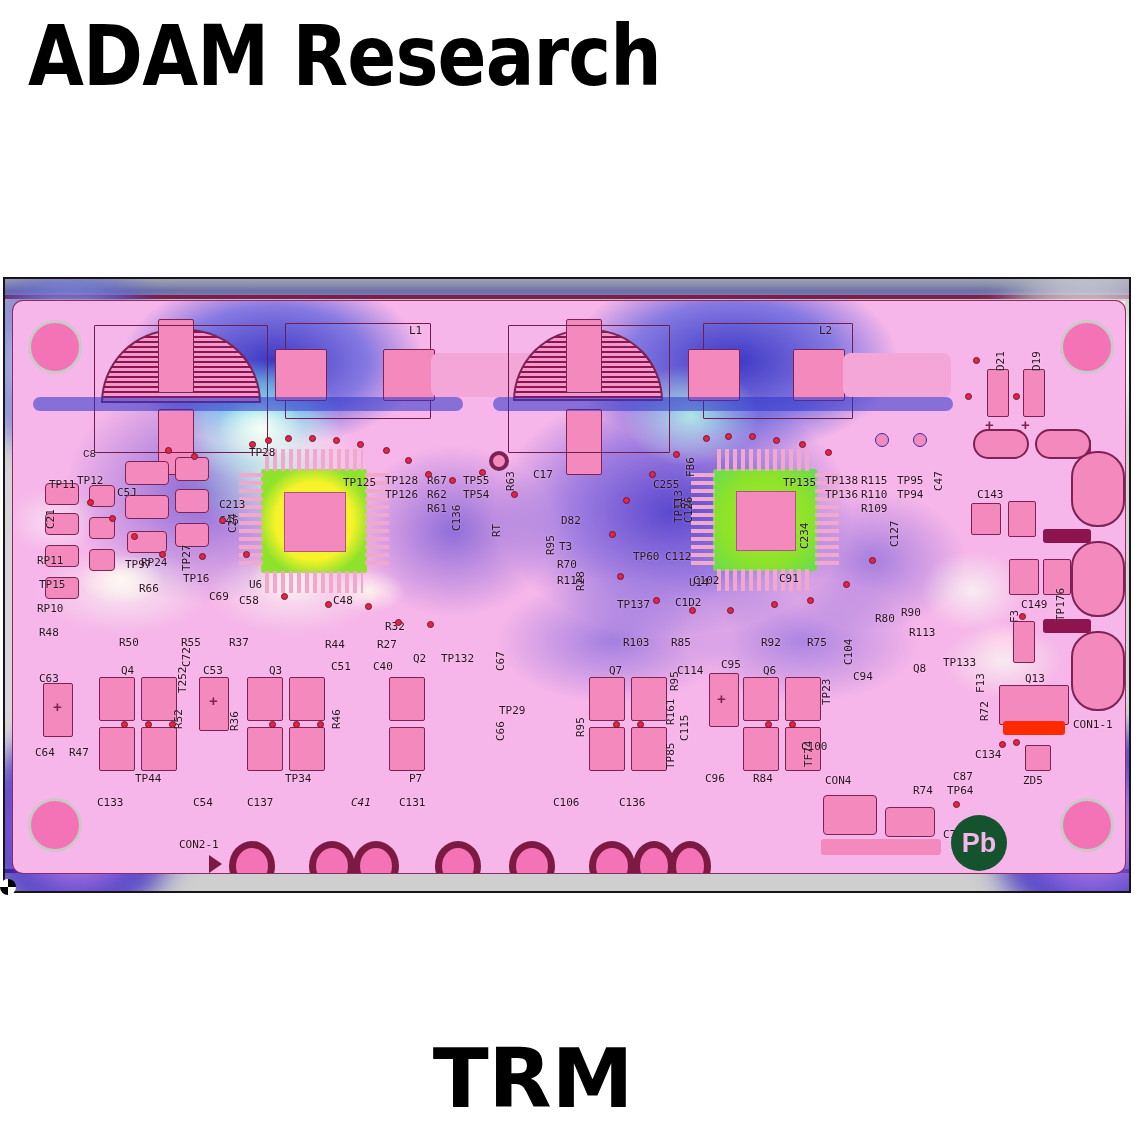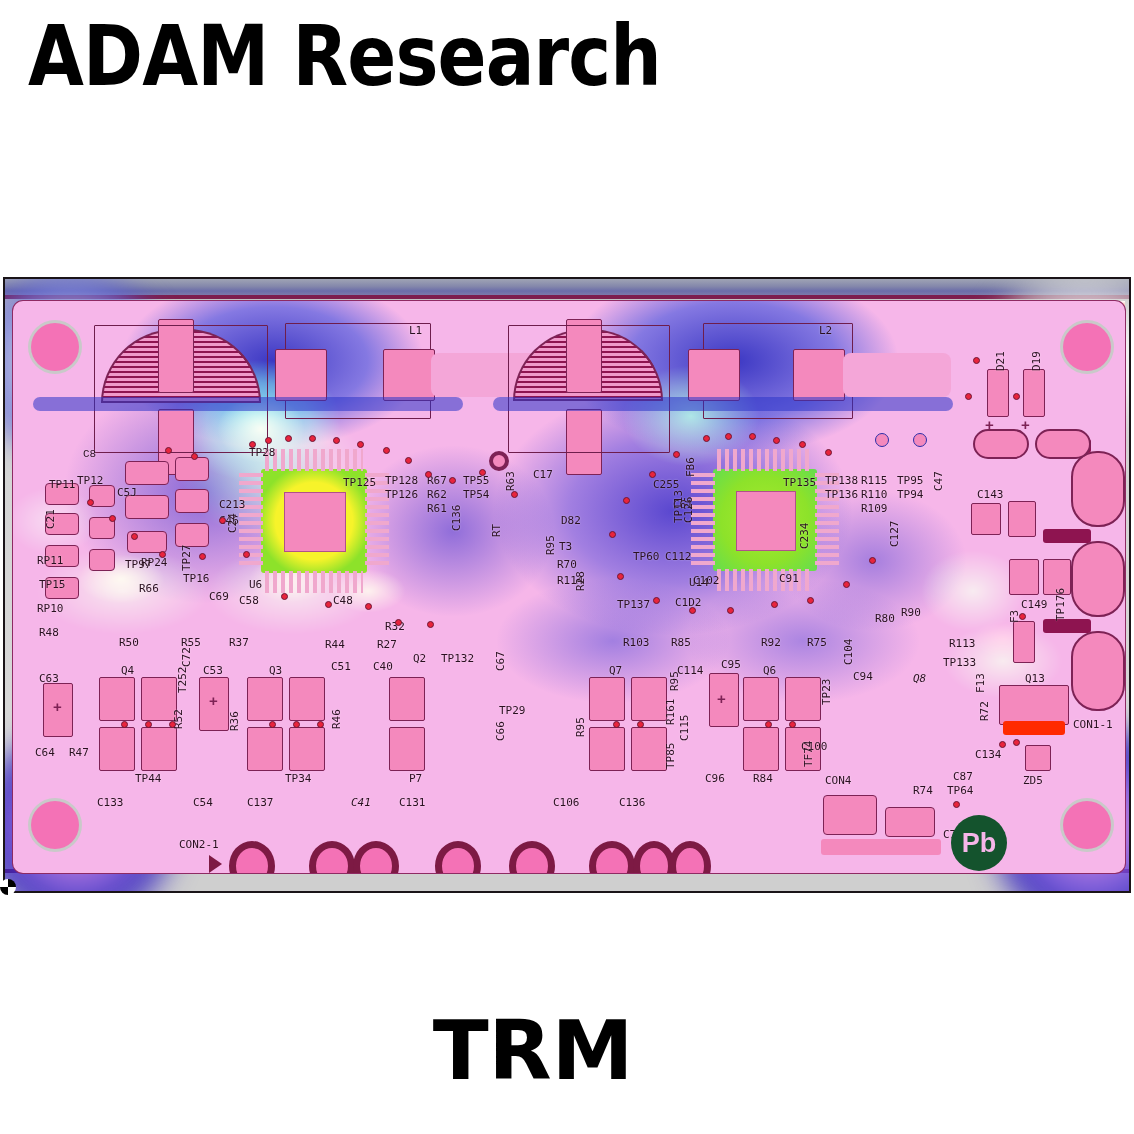--- a/index.html
+++ b/index.html
@@ -12,21 +12,21 @@
   
   #brand-title{
     position:absolute;left:28px;top:8px;
     font-family:"DejaVu Sans","Liberation Sans",sans-serif;
     font-weight:700;font-size:84px;line-height:96px;
     letter-spacing:-1px;color:#000;
     transform:scaleX(.86);transform-origin:left top;
     white-space:nowrap;
   }
   #product-title{
-    position:absolute;left:0;top:1006px;width:1066px;
+    position:absolute;left:0;top:1034px;width:1066px;
     text-align:center;
     font-family:"DejaVu Sans","Liberation Sans",sans-serif;
     font-weight:700;font-size:82px;line-height:90px;color:#000;
   }
 
   
   #board-viewport{
     position:absolute;left:3px;top:277px;width:1128px;height:616px;
     background:#d2d2d2;border:2px solid #1a1418;box-sizing:border-box;
     overflow:hidden;
@@ -325,24 +325,24 @@
       <div class="lbl" style="left:848px;top:202px;">R109</div>
       <div class="lbl" style="left:884px;top:174px;">TP95</div>
       <div class="lbl" style="left:884px;top:188px;">TP94</div>
       <div class="lbl v" style="left:920px;top:190px;">C47</div>
       <div class="lbl v" style="left:876px;top:246px;">C127</div>
       <div class="lbl" style="left:862px;top:312px;">R80</div>
       <div class="lbl" style="left:610px;top:336px;">R103</div>
       <div class="lbl" style="left:658px;top:336px;">R85</div>
       <div class="lbl" style="left:748px;top:336px;">R92</div>
       <div class="lbl" style="left:794px;top:336px;">R75</div>
-      <div class="lbl" style="left:896px;top:337px;margin-left:40px;">R113</div>
+      <div class="lbl" style="left:896px;top:326px;">R113</div>
       <div class="lbl" style="left:930px;top:356px;">TP133</div>
       <div class="lbl" style="left:840px;top:370px;">C94</div>
-      <div class="lbl" style="left:900px;top:372px;font-style:italic;">Q8</div>
+      <div class="lbl" style="left:900px;top:362px;">Q8</div>
       <div class="lbl v" style="left:830px;top:364px;">C104</div>
       <div class="lbl" style="left:548px;top:214px;">D82</div>
       <div class="lbl" style="left:546px;top:240px;">T3</div>
       <div class="lbl" style="left:544px;top:258px;">R70</div>
       <div class="lbl" style="left:544px;top:274px;">R114</div>
       <div class="lbl v" style="left:562px;top:290px;">R28</div>
       <div class="lbl" style="left:662px;top:296px;">C1D2</div>
       <div class="lbl" style="left:888px;top:306px;">R90</div>
 
       <div class="lbl" style="left:108px;top:364px;">Q4</div>

